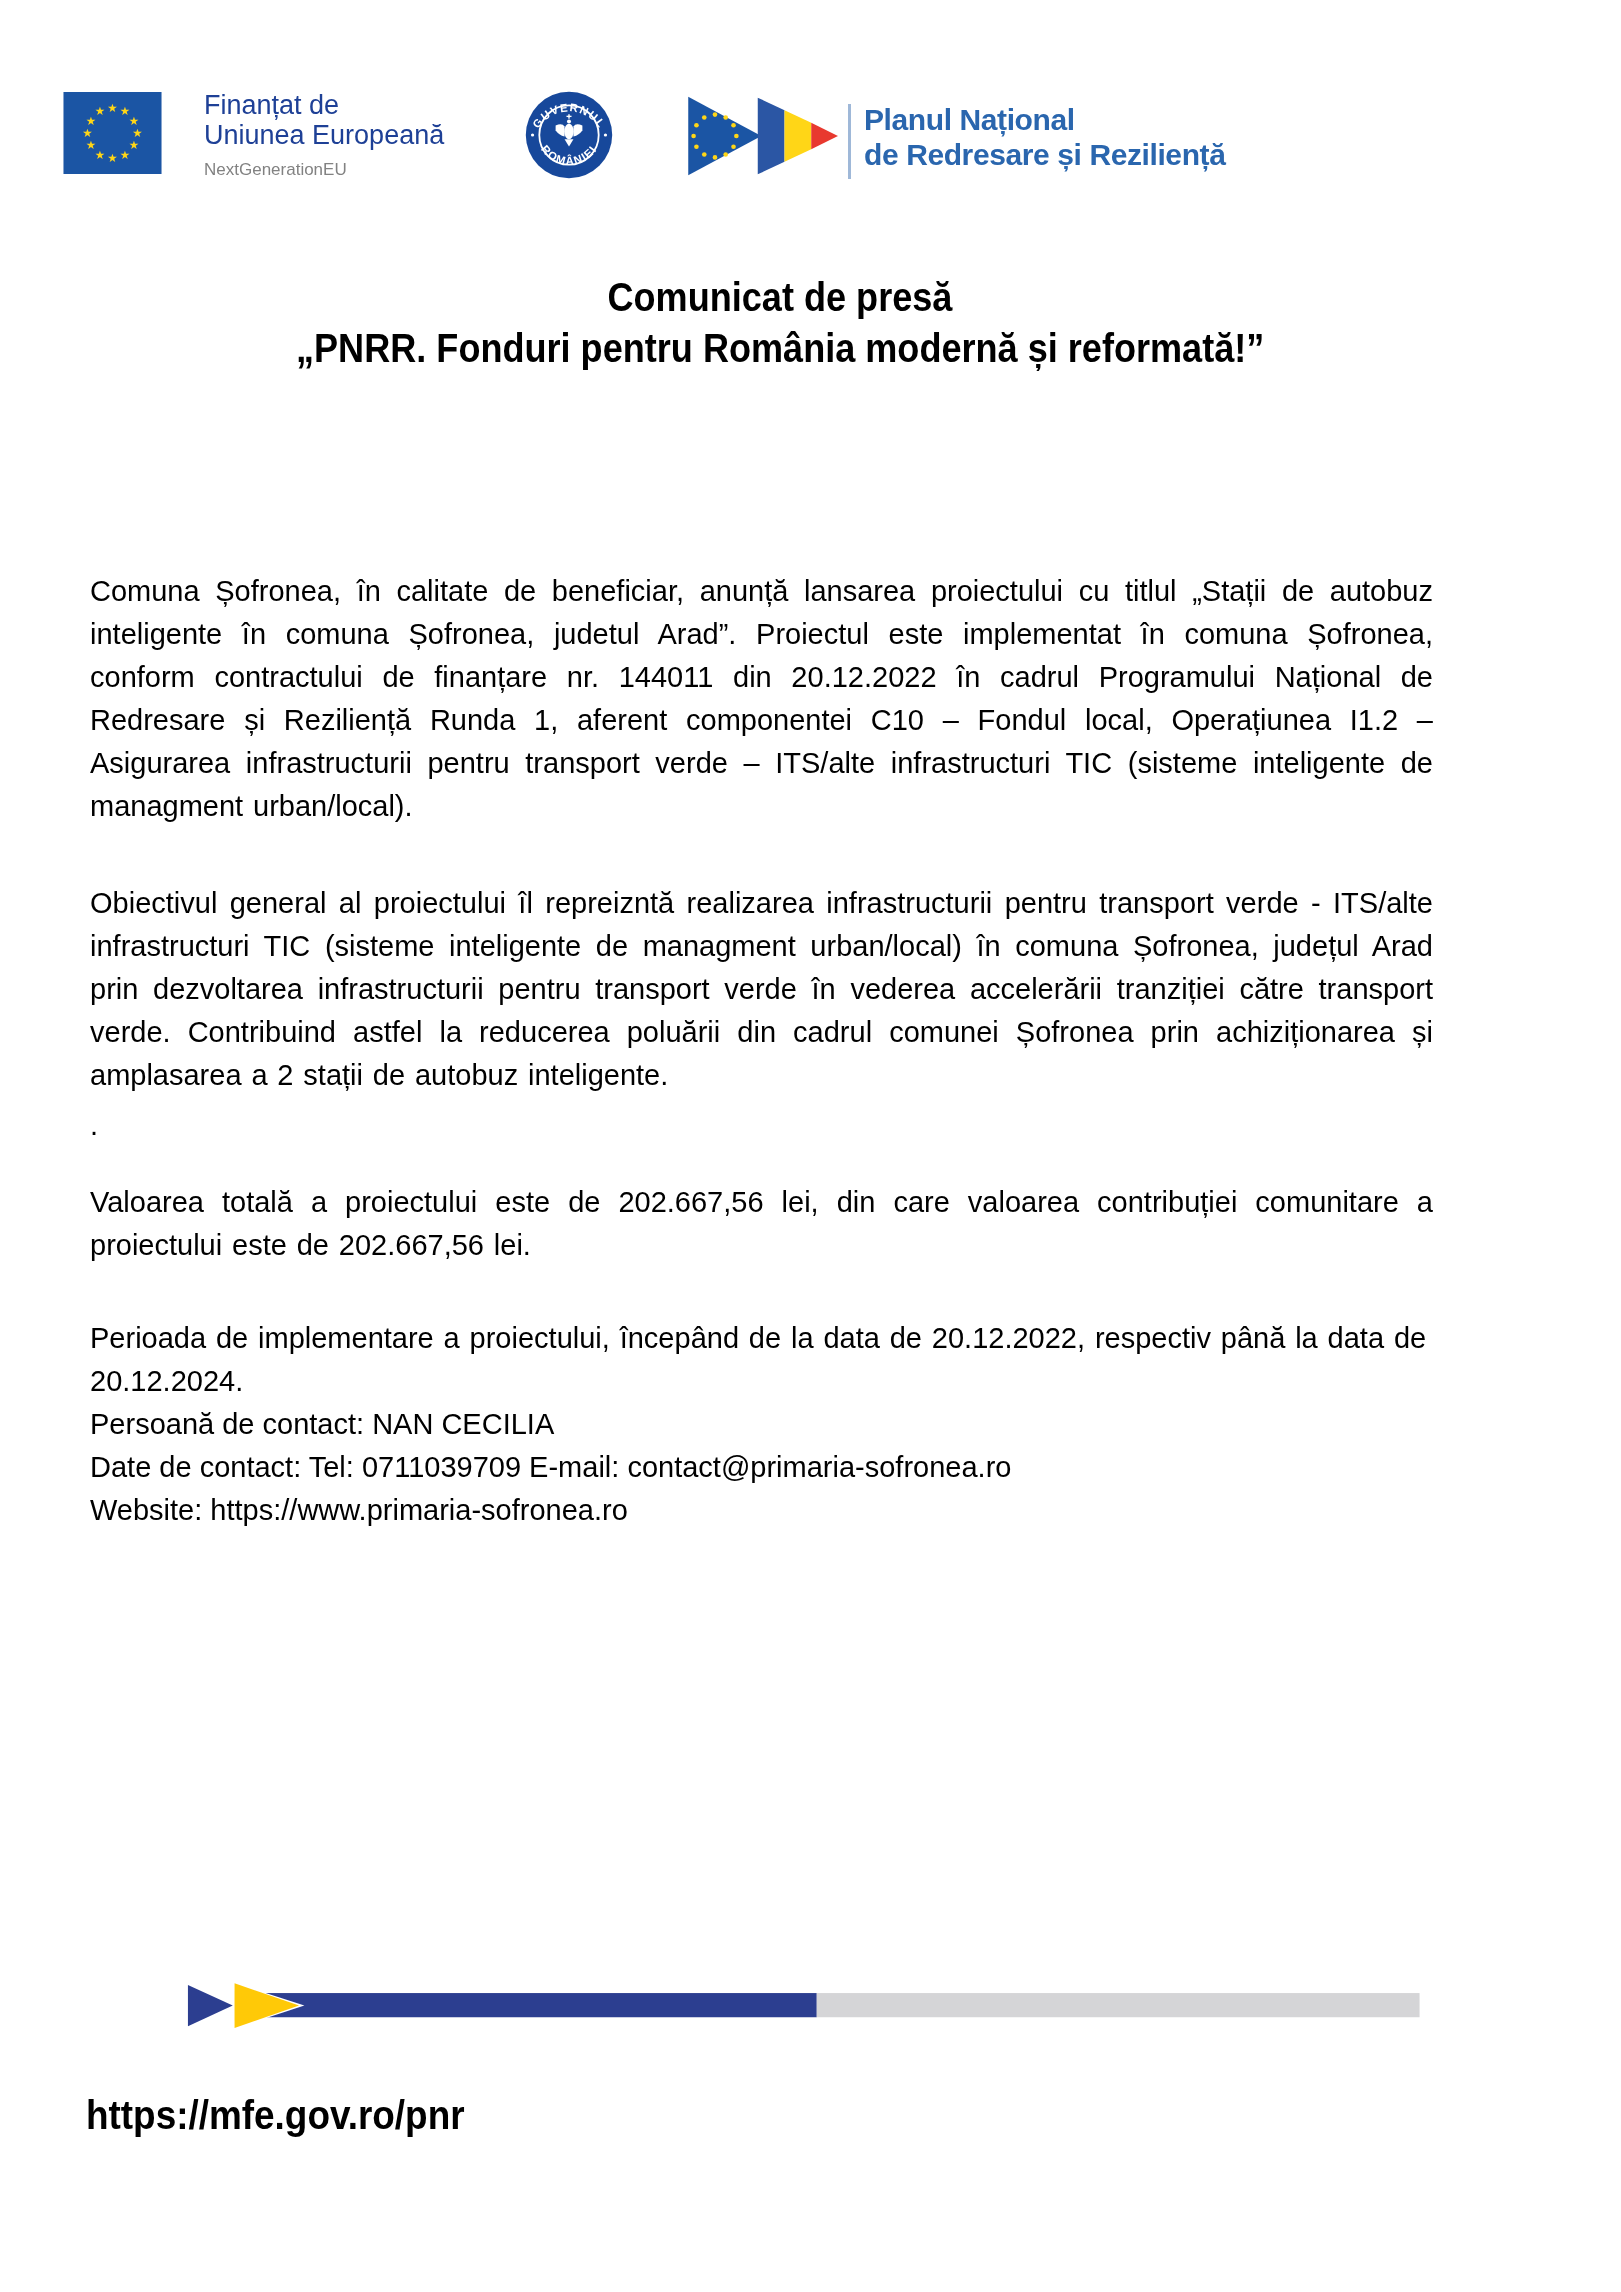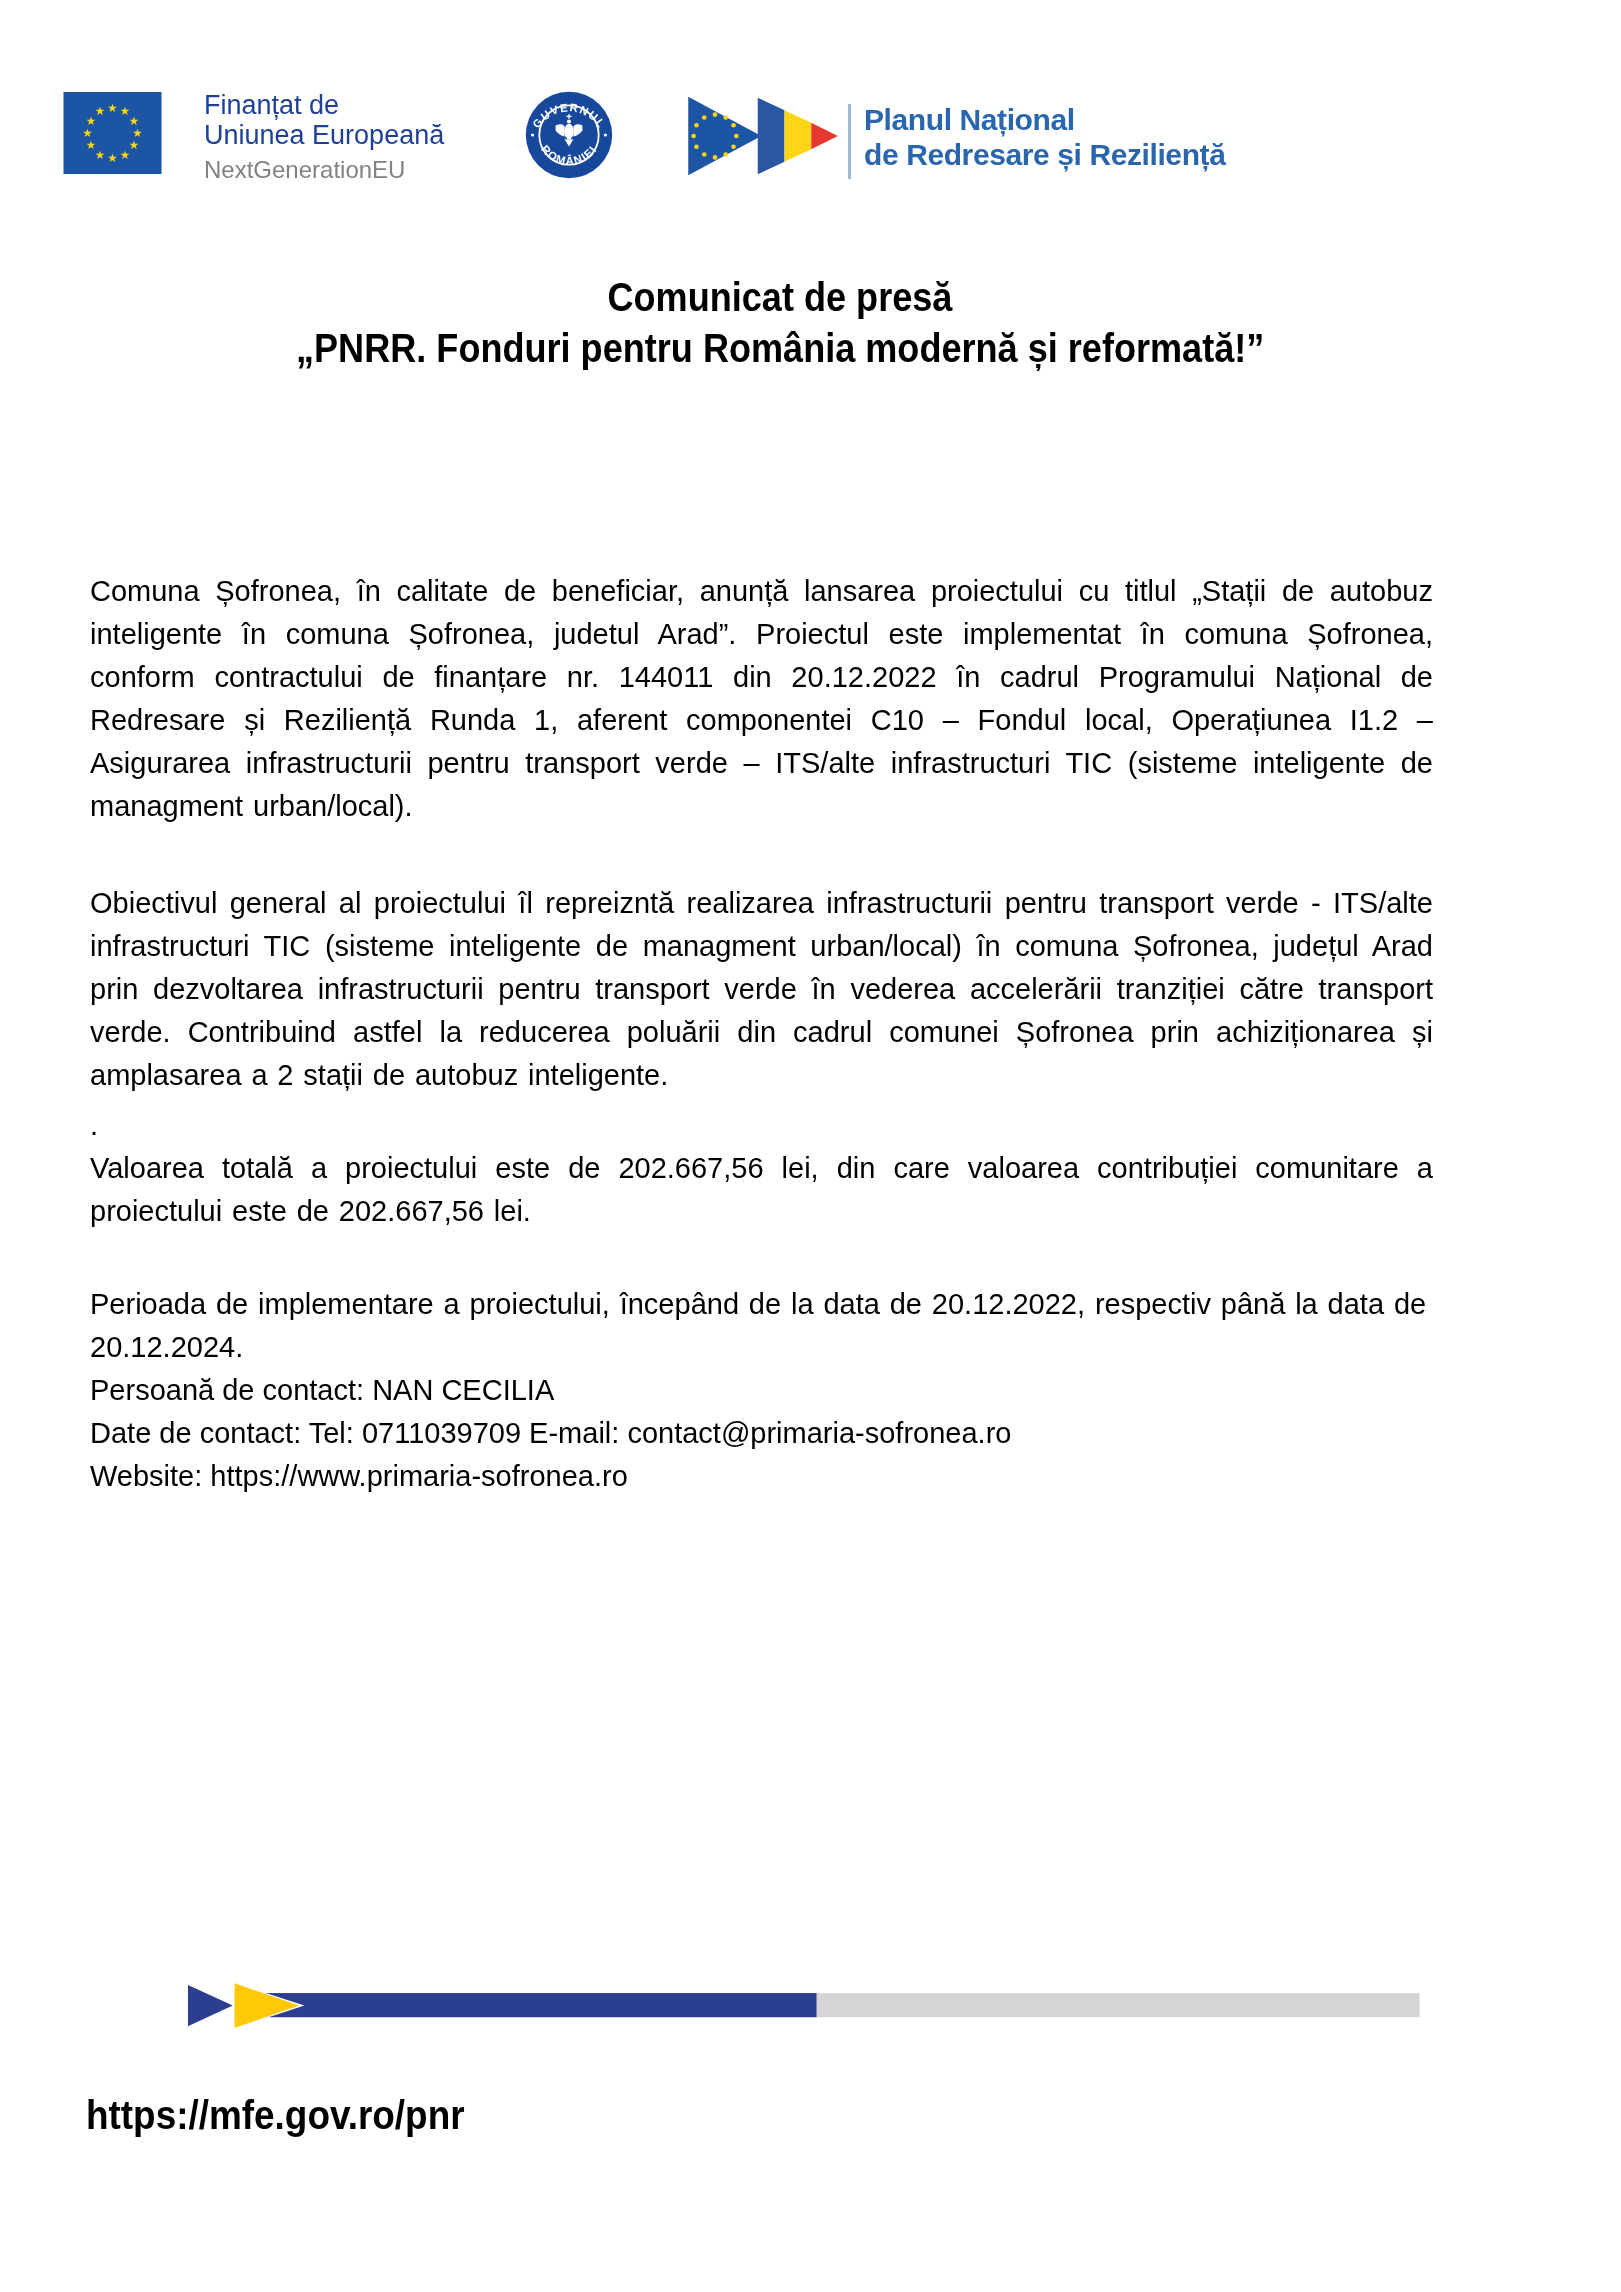--- a/index.html
+++ b/index.html
@@ -4,37 +4,37 @@
 <style>
   html,body{margin:0;padding:0;background:#ffffff;}
   .page{
     position:relative;width:1622px;height:2293px;background:#ffffff;
     font-family:"Liberation Sans", sans-serif;color:#000;overflow:hidden;
   }
   
   .eu-flag{position:absolute;left:63px;top:92px;}
   .eu-text{position:absolute;left:204px;top:90px;line-height:30px;}
   .eu-text .navy{color:#1e4096;font-weight:normal;font-size:27px;}
-  .eu-text .gray{color:#828282;font-size:24px;margin-top:5.4px;}
+  .eu-text .gray{color:#828282;font-size:17px;margin-top:5.4px;}
   .gov-seal{position:absolute;left:524px;top:90px;}
   .pnrr-arrows{position:absolute;left:688px;top:95px;}
   .pnrr-divider{position:absolute;left:848px;top:104px;width:2.7px;height:75px;background:#9fb8d8;}
   .pnrr-text{position:absolute;left:864px;top:102px;color:#2a66ae;font-weight:bold;
              font-size:30px;line-height:35px;letter-spacing:-0.4px;}
   
   .title{position:absolute;left:0;top:272px;width:1560px;text-align:center;
          font-weight:bold;font-size:41px;line-height:51px;}
   .title .cond{display:inline-block;transform:scaleX(0.88);white-space:nowrap;}
   
   .bodytext{position:absolute;left:90px;top:570px;width:1343px;
             font-size:29px;line-height:43px;}
   .para{margin:0;text-align:justify;word-spacing:1.8px;}
   .para.p2{margin-top:54px;}
   .para.p3{margin-top:7.2px;text-align:left;}
-  .para.p4{}
+  .para.p4{margin-top:34px;}
   .para.p5{margin-top:50px;text-align:left;}
   .contact{text-align:left;}
   .contact div{margin:0;}
   
   .footer-bar{position:absolute;left:179px;top:1975px;}
   .footer-links{position:absolute;left:86px;font-weight:bold;font-size:41px;line-height:47px;}
   .footer-links .cond{display:inline-block;transform:scaleX(0.9);transform-origin:left center;white-space:nowrap;}
   .link1{top:2092px;}
   .link2{top:2163px;}
 </style>

